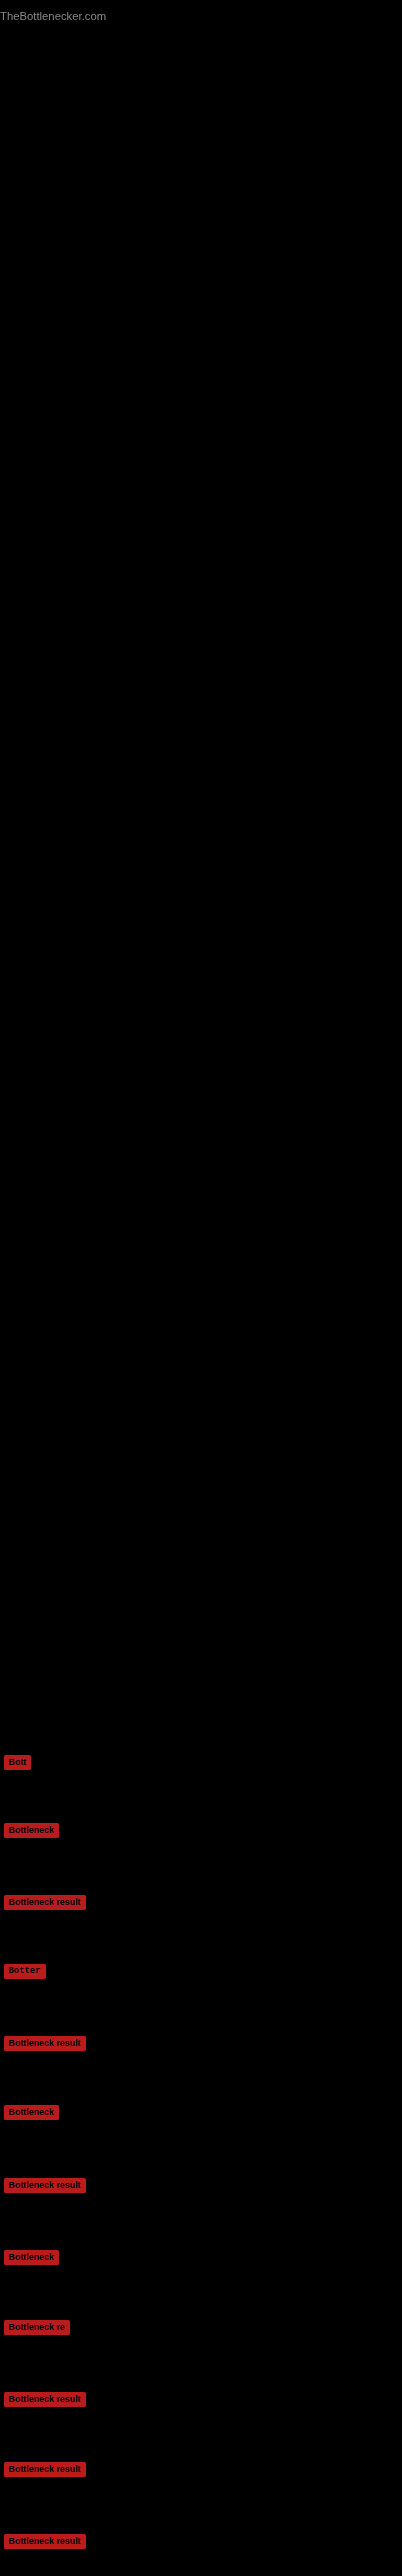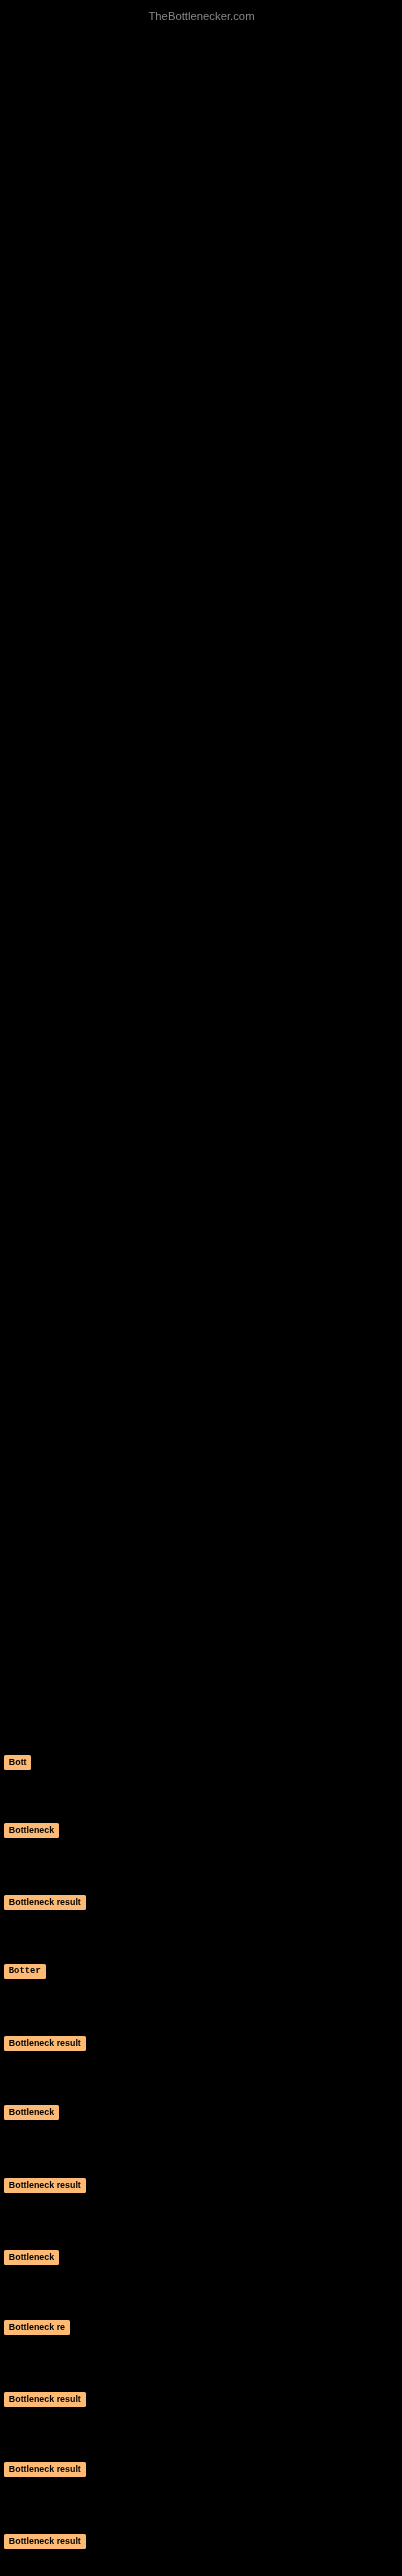--- a/index.html
+++ b/index.html
@@ -12,31 +12,31 @@
       width: 403px;
       min-height: 2576px;
       background-color: #000000;
       font-family: Arial, sans-serif;
       position: relative;
     }
 
     .site-title {
       color: #888888;
       font-size: 11.3px;
-      text-align: center;
+      text-align: left;
       padding-top: 6.4px;
       position: absolute;
       top: 4px;
       left: 0;
       right: 0;
     }
 
     .bottleneck-label {
       display: inline-block;
-      background-color: #fdba74;
+      background-color: #b91c1c;
       color: #000000;
       font-size: 8.9px;
       font-weight: bold;
       padding: 2.4px 4.8px;
       border-radius: 1.6px;
       white-space: nowrap;
       overflow: hidden;
     }
 
     .result-row {

